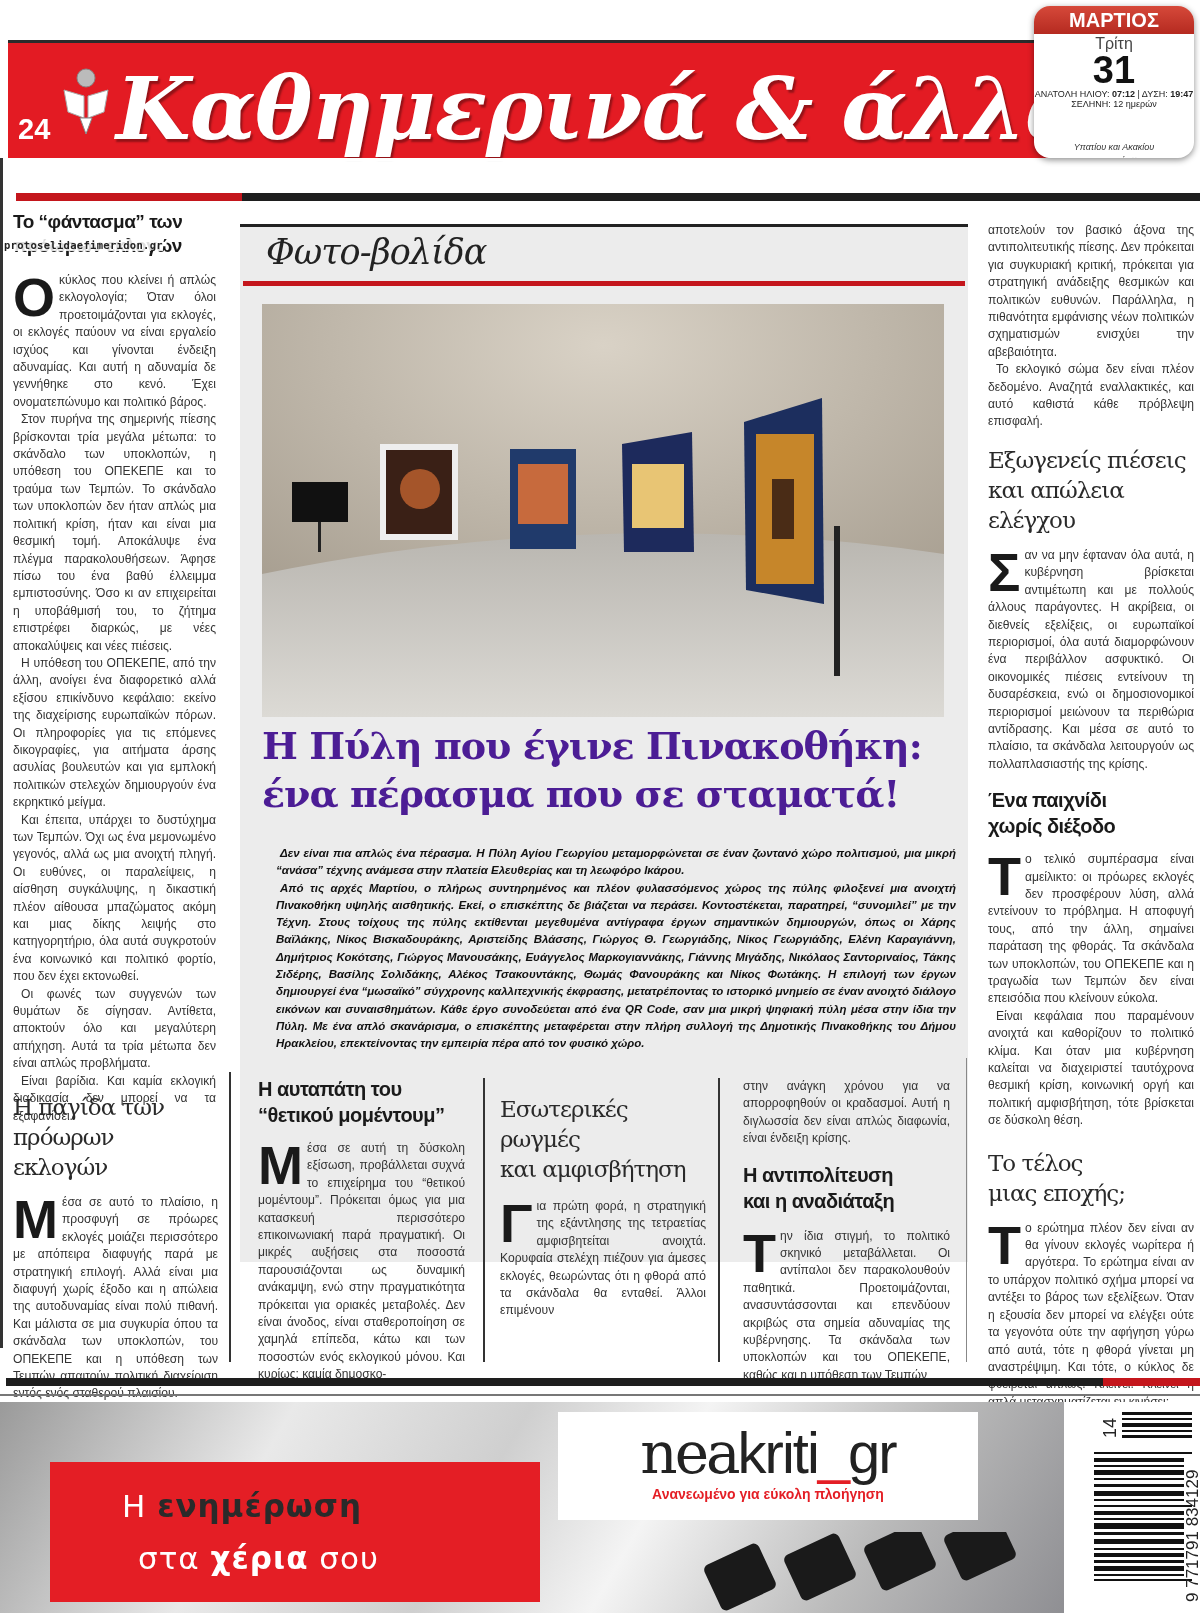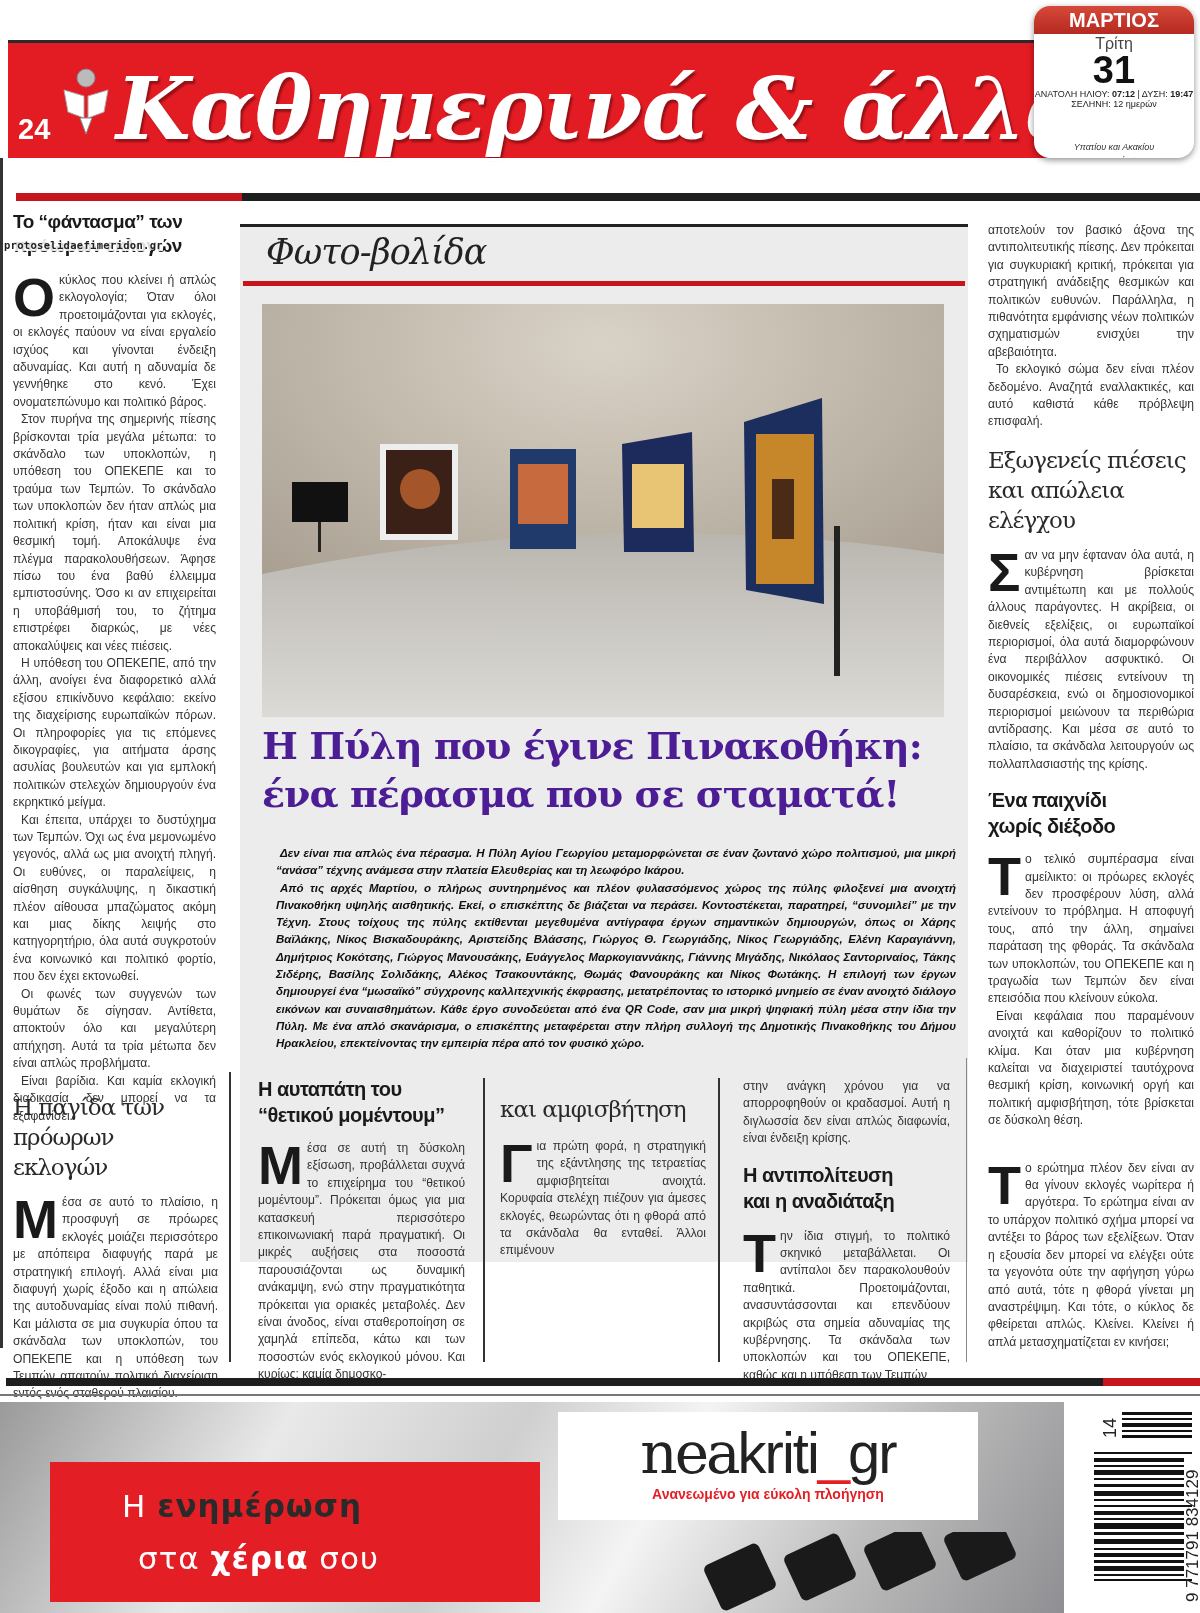--- a/index.html
+++ b/index.html
@@ -178,20 +178,21 @@
     <div>Η αυταπάτη του</div>
     <div>“θετικού μομέντουμ”</div>
   </div>
   <div style="height:12px"></div>
   <p class="first"><span class="drop">Μ</span><span>έσα σε αυτή τη δύσκολη εξίσωση, προβάλλεται συχνά το επιχείρημα του “θετικού μομέντουμ”. Πρόκειται όμως για μια κατασκευή περισσότερο επικοινωνιακή παρά πραγματική. Οι μικρές αυξήσεις στα ποσοστά παρουσιάζονται ως δυναμική ανάκαμψη, ενώ στην πραγματικότητα πρόκειται για οριακές μεταβολές. Δεν είναι άνοδος, είναι σταθεροποίηση σε χαμηλά επίπεδα, κάτω και των ποσοστών ενός εκλογικού μόνου. Και κυρίως: καμία δημοσκο-</span></p>
 </div>
 
 <div class="col" style="left:500px; top:1078px; width:206px;">
   <div style="height:16px"></div>
   <div class="h-serif">
+    <div>Εσωτερικές ρωγμές</div>
     <div>και αμφισβήτηση</div>
   </div>
   <div style="height:14px"></div>
   <p class="first"><span class="drop">Γ</span><span>ια πρώτη φορά, η στρατηγική της εξάντλησης της τετραετίας αμφισβητείται ανοιχτά. Κορυφαία στελέχη πιέζουν για άμεσες εκλογές, θεωρώντας ότι η φθορά από τα σκάνδαλα θα ενταθεί. Άλλοι επιμένουν</span></p>
 </div>
 
 <div class="col" style="left:743px; top:1078px; width:207px;">
   <p class="first">στην ανάγκη χρόνου για να απορροφηθούν οι κραδασμοί. Αυτή η διγλωσσία δεν είναι απλώς διαφωνία, είναι ένδειξη κρίσης.</p>
   <div style="height:14px"></div>
   <div class="h-sans">
@@ -214,20 +215,24 @@
   <p class="first"><span class="drop">Σ</span><span>αν να μην έφταναν όλα αυτά, η κυβέρνηση βρίσκεται αντιμέτωπη και με πολλούς άλλους παράγοντες. Η ακρίβεια, οι διεθνείς εξελίξεις, οι ευρωπαϊκοί περιορισμοί, όλα αυτά διαμορφώνουν ένα περιβάλλον ασφυκτικό. Οι οικονομικές πιέσεις εντείνουν τη δυσαρέσκεια, ενώ οι δημοσιονομικοί περιορισμοί μειώνουν τα περιθώρια αντίδρασης. Και μέσα σε αυτό το πλαίσιο, τα σκάνδαλα λειτουργούν ως πολλαπλασιαστής της κρίσης.</span></p>
   <div style="height:14px"></div>
   <div class="h-sans">
     <div>Ένα παιχνίδι</div>
     <div>χωρίς διέξοδο</div>
   </div>
   <div style="height:12px"></div>
   <p class="first"><span class="drop">Τ</span><span>ο τελικό συμπέρασμα είναι αμείλικτο: οι πρόωρες εκλογές δεν προσφέρουν λύση, αλλά εντείνουν το πρόβλημα. Η αποφυγή τους, από την άλλη, σημαίνει παράταση της φθοράς. Τα σκάνδαλα των υποκλοπών, του ΟΠΕΚΕΠΕ και η τραγωδία των Τεμπών δεν είναι επεισόδια που κλείνουν εύκολα.</span></p>
   <p>Είναι κεφάλαια που παραμένουν ανοιχτά και καθορίζουν το πολιτικό κλίμα. Και όταν μια κυβέρνηση καλείται να διαχειριστεί ταυτόχρονα θεσμική κρίση, κοινωνική οργή και πολιτική αμφισβήτηση, τότε βρίσκεται σε δύσκολη θέση.</p>
   <div style="height:18px"></div>
+  <div class="h-serif">
+    <div>Το τέλος</div>
+    <div>μιας εποχής;</div>
+  </div>
   <div style="height:12px"></div>
   <p class="first"><span class="drop">Τ</span><span>ο ερώτημα πλέον δεν είναι αν θα γίνουν εκλογές νωρίτερα ή αργότερα. Το ερώτημα είναι αν το υπάρχον πολιτικό σχήμα μπορεί να αντέξει το βάρος των εξελίξεων. Όταν η εξουσία δεν μπορεί να ελέγξει ούτε τα γεγονότα ούτε την αφήγηση γύρω από αυτά, τότε η φθορά γίνεται μη αναστρέψιμη. Και τότε, ο κύκλος δε φθείρεται απλώς. Κλείνει. Κλείνει ή απλά μετασχηματίζεται εν κινήσει;</span></p>
 </div>
 
 <div class="rule-bottom">
     <div class="red"></div>
   </div>
 <div class="rule-thin"></div>
 
 <div class="ad">

